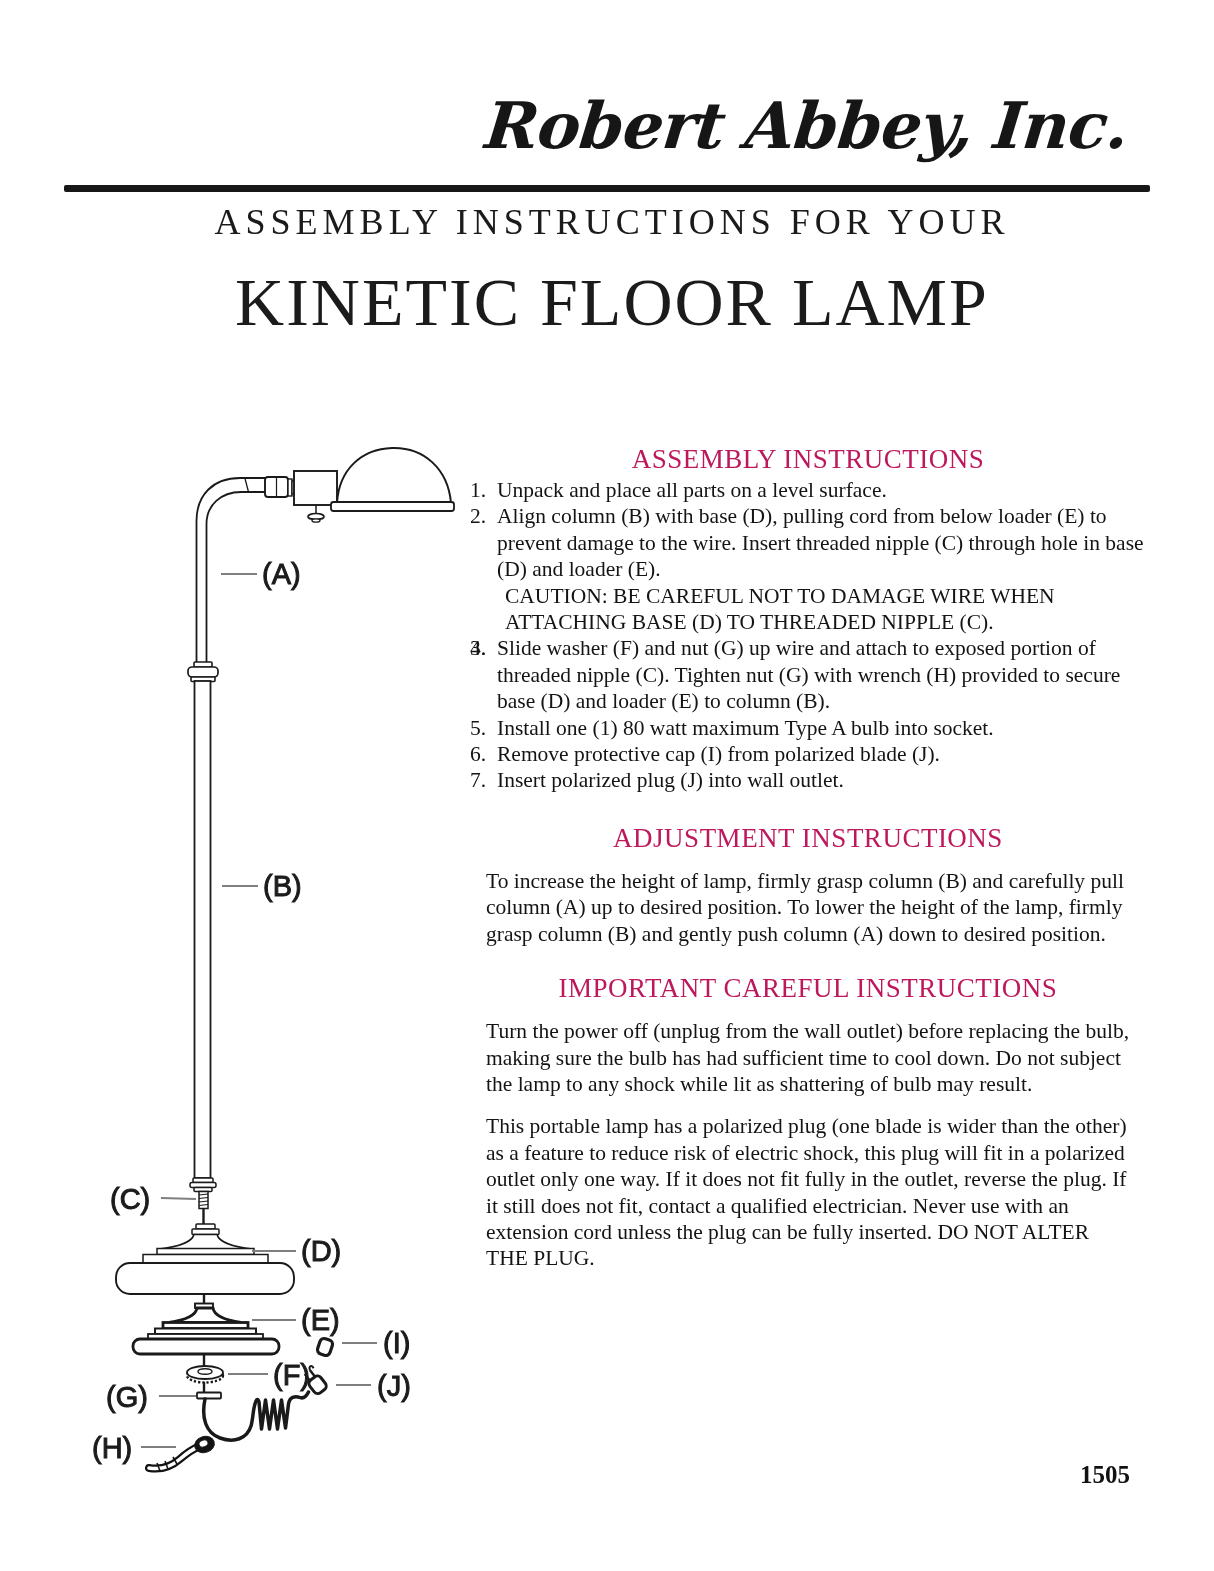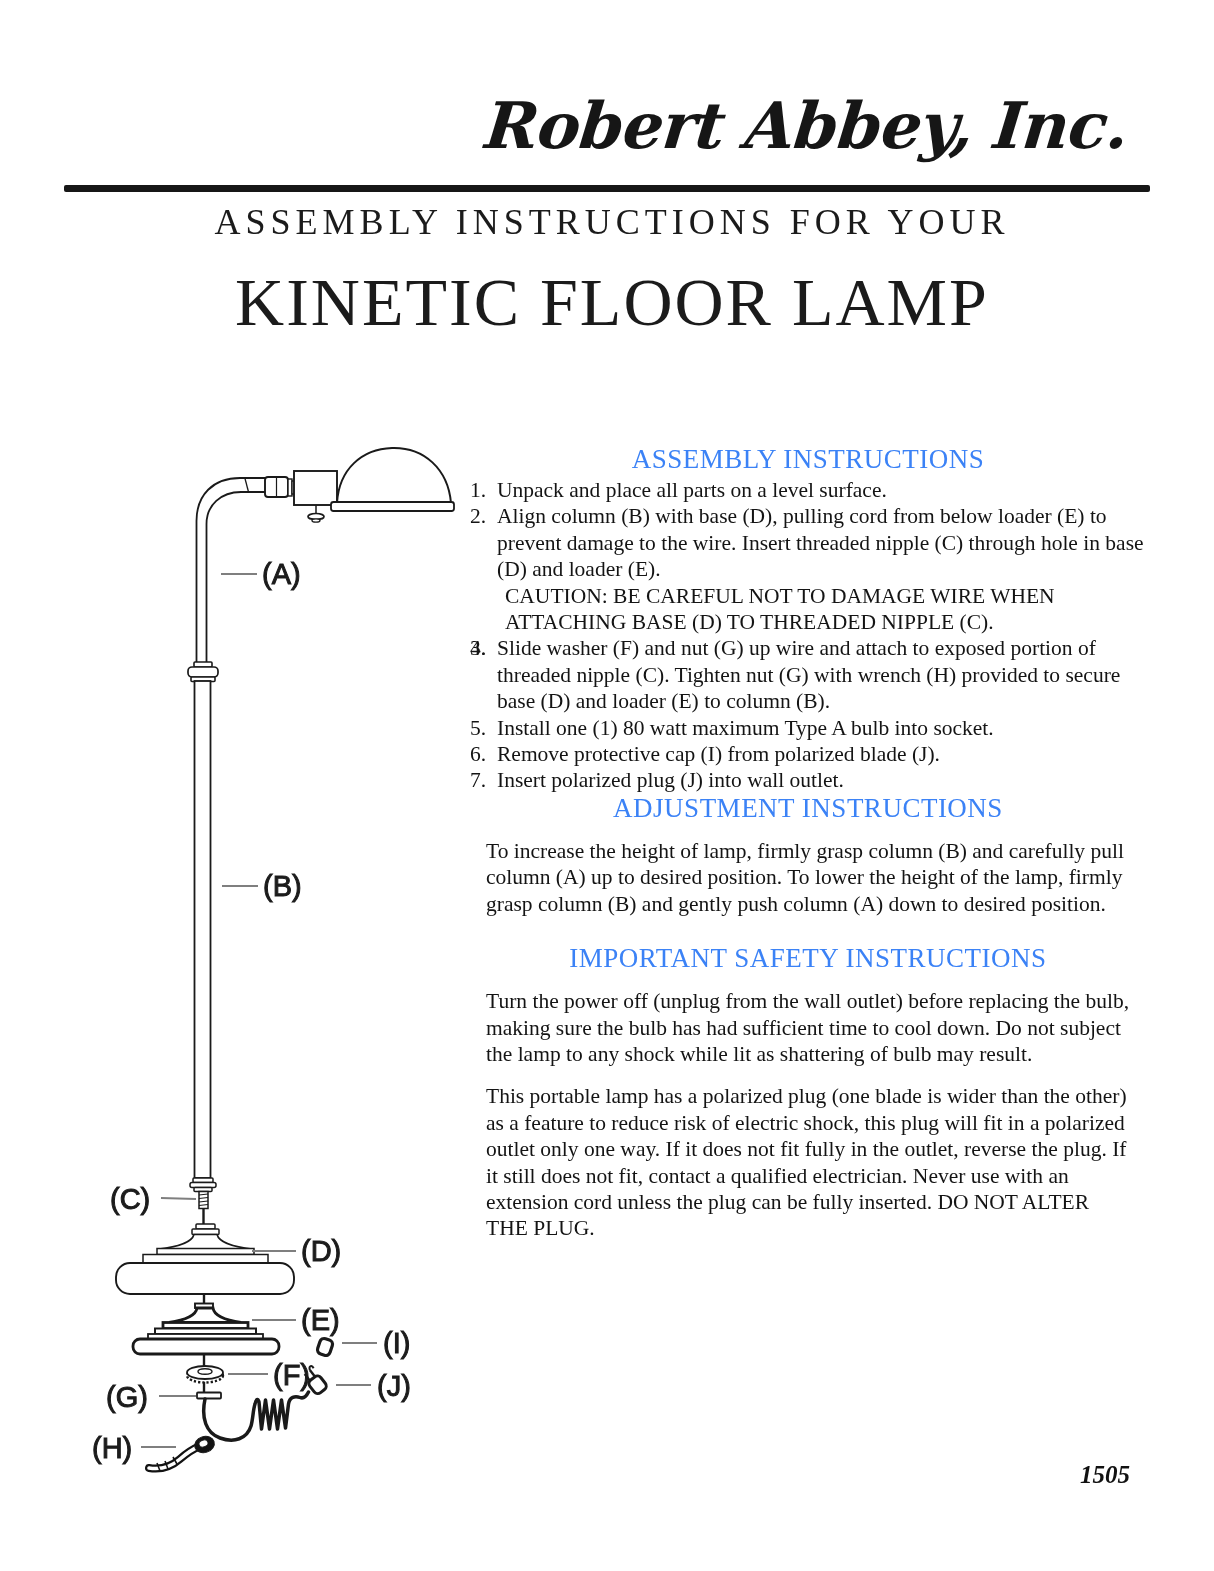--- a/index.html
+++ b/index.html
@@ -34,40 +34,40 @@
     font-family:"Liberation Serif","DejaVu Serif",serif;
     white-space:nowrap;
   }
   
   .col{
     position:absolute;left:470px;top:445px;width:676px;
     font-size:21.5px;line-height:26.4px;color:#141414;
   }
   .sec-head{
     text-align:center;font-size:27px;line-height:28px;
-    letter-spacing:0.5px;white-space:nowrap;color:#3b82f6;
+    letter-spacing:0.5px;white-space:nowrap;color:#be185d;
   }
   .steps{margin-top:4px;}
   .step{position:relative;padding-left:27px;}
   .step .num{position:absolute;left:0;top:0;}
   .caution{margin-left:8px;}
-  .adj-head{}
+  .adj-head{margin-top:30px;}
   .body-p{margin:16px;}
   .safety-head{margin-top:27px;}
   .p2{margin-top:8px;}
   
   .diagram{position:absolute;left:60px;top:420px;pointer-events:none;}
   .diagram text{
     font-family:"Liberation Sans","DejaVu Sans",sans-serif;
     font-size:29px;fill:#1c1c1c;
   }
   
   .footer-code{
     position:absolute;top:1461px;left:1080px;
-    font-size:25px;font-weight:bold;font-style:italic;color:#111;
+    font-size:25px;font-weight:bold;color:#111;
     font-family:"Liberation Serif","DejaVu Serif",serif;
   }
 </style>
 </head>
 <body>
 
 <div class="logo">Robert Abbey, Inc.</div>
 <div class="rule"></div>
 <div class="title1">ASSEMBLY INSTRUCTIONS FOR YOUR</div>
 <div class="title2">KINETIC FLOOR LAMP</div>
@@ -217,19 +217,19 @@
     </div>
     <div class="step">
       <span class="num">7.</span>
       <span class="txt">Insert polarized plug (J) into wall outlet.</span>
     </div>
   </div>
 
   <div class="sec-head adj-head">ADJUSTMENT INSTRUCTIONS</div>
   <p class="body-p">To increase the height of lamp, firmly grasp column (B) and carefully pull column (A) up to desired position. To lower the height of the lamp, firmly grasp column (B) and gently push column (A) down to desired position.</p>
 
-  <div class="sec-head safety-head">IMPORTANT SAFETY INSTRUCTIONS</div>
+  <div class="sec-head safety-head">IMPORTANT CAREFUL INSTRUCTIONS</div>
   <p class="body-p">Turn the power off (unplug from the wall outlet) before replacing the bulb, making sure the bulb has had sufficient time to cool down. Do not subject the lamp to any shock while lit as shattering of bulb may result.</p>
   <p class="body-p p2">This portable lamp has a polarized plug (one blade is wider than the other) as a feature to reduce risk of electric shock, this plug will fit in a polarized outlet only one way.  If it does not fit fully in the outlet, reverse the plug. If it still does not fit, contact a qualified electrician.  Never use with an extension cord unless the plug can be fully inserted. DO NOT ALTER THE PLUG.</p>
 
 </div>
 
 <div class="footer-code">1505</div>
 
 </body></html>

